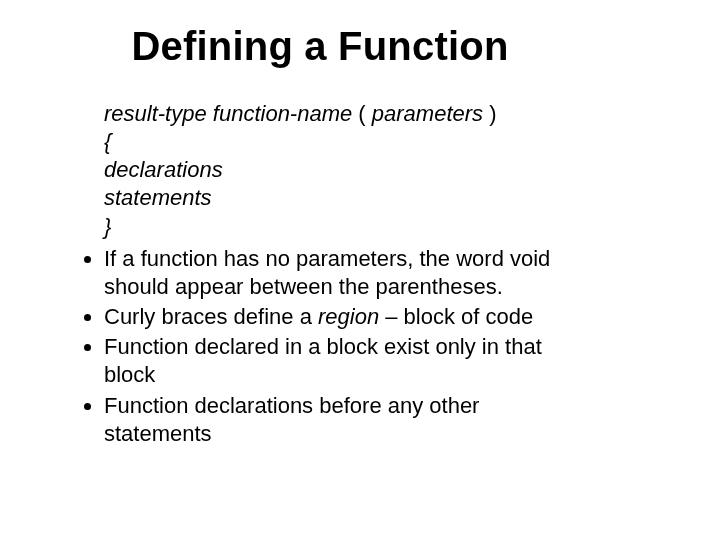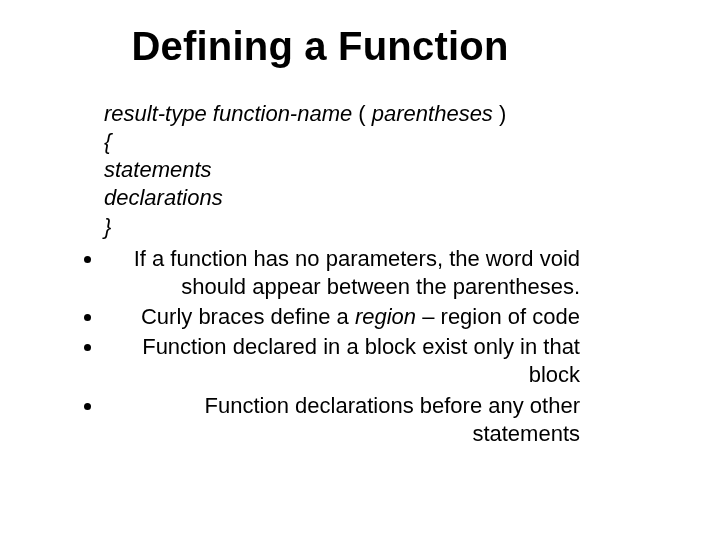--- a/index.html
+++ b/index.html
@@ -42,46 +42,45 @@
   .syntax .line {
     font-style: italic;
   }
   ul.bullets {
     list-style: disc;
     margin: 0;
     padding-left: 34px;
   }
   ul.bullets li {
     margin: 2px 0;
-    text-align: right;
   }
   .italic { font-style: italic; margin-top: 20px; }
 </style>
 </head>
 <body>
 
 <div class="slide">
 
   <div class="title">Defining a Function</div>
 
   <div class="body">
 
     <div class="syntax">
       <div class="line">
-        <span class="italic">result-type function-name </span><span style="font-style:normal">(</span><span class="italic"> parentheses </span><span style="font-style:normal">)</span>
+        <span class="italic">result-type function-name </span><span style="font-style:normal">(</span><span class="italic"> parameters </span><span style="font-style:normal">)</span>
       </div>
       <div class="line">{</div>
+      <div class="line">declarations</div>
       <div class="line">statements</div>
-      <div class="line">declarations</div>
       <div class="line">}</div>
     </div>
 
     <ul class="bullets">
       <li>If a function has no parameters, the word void should appear between the parentheses.</li>
       <li>
-        <span>Curly braces define a </span><span class="italic">region</span><span> – region of code</span>
+        <span>Curly braces define a </span><span class="italic">region</span><span> – block of code</span>
       </li>
       <li>Function declared in a block exist only in that block</li>
       <li>Function declarations before any other statements</li>
     </ul>
 
   </div>
 </div>
 
 </body></html>

